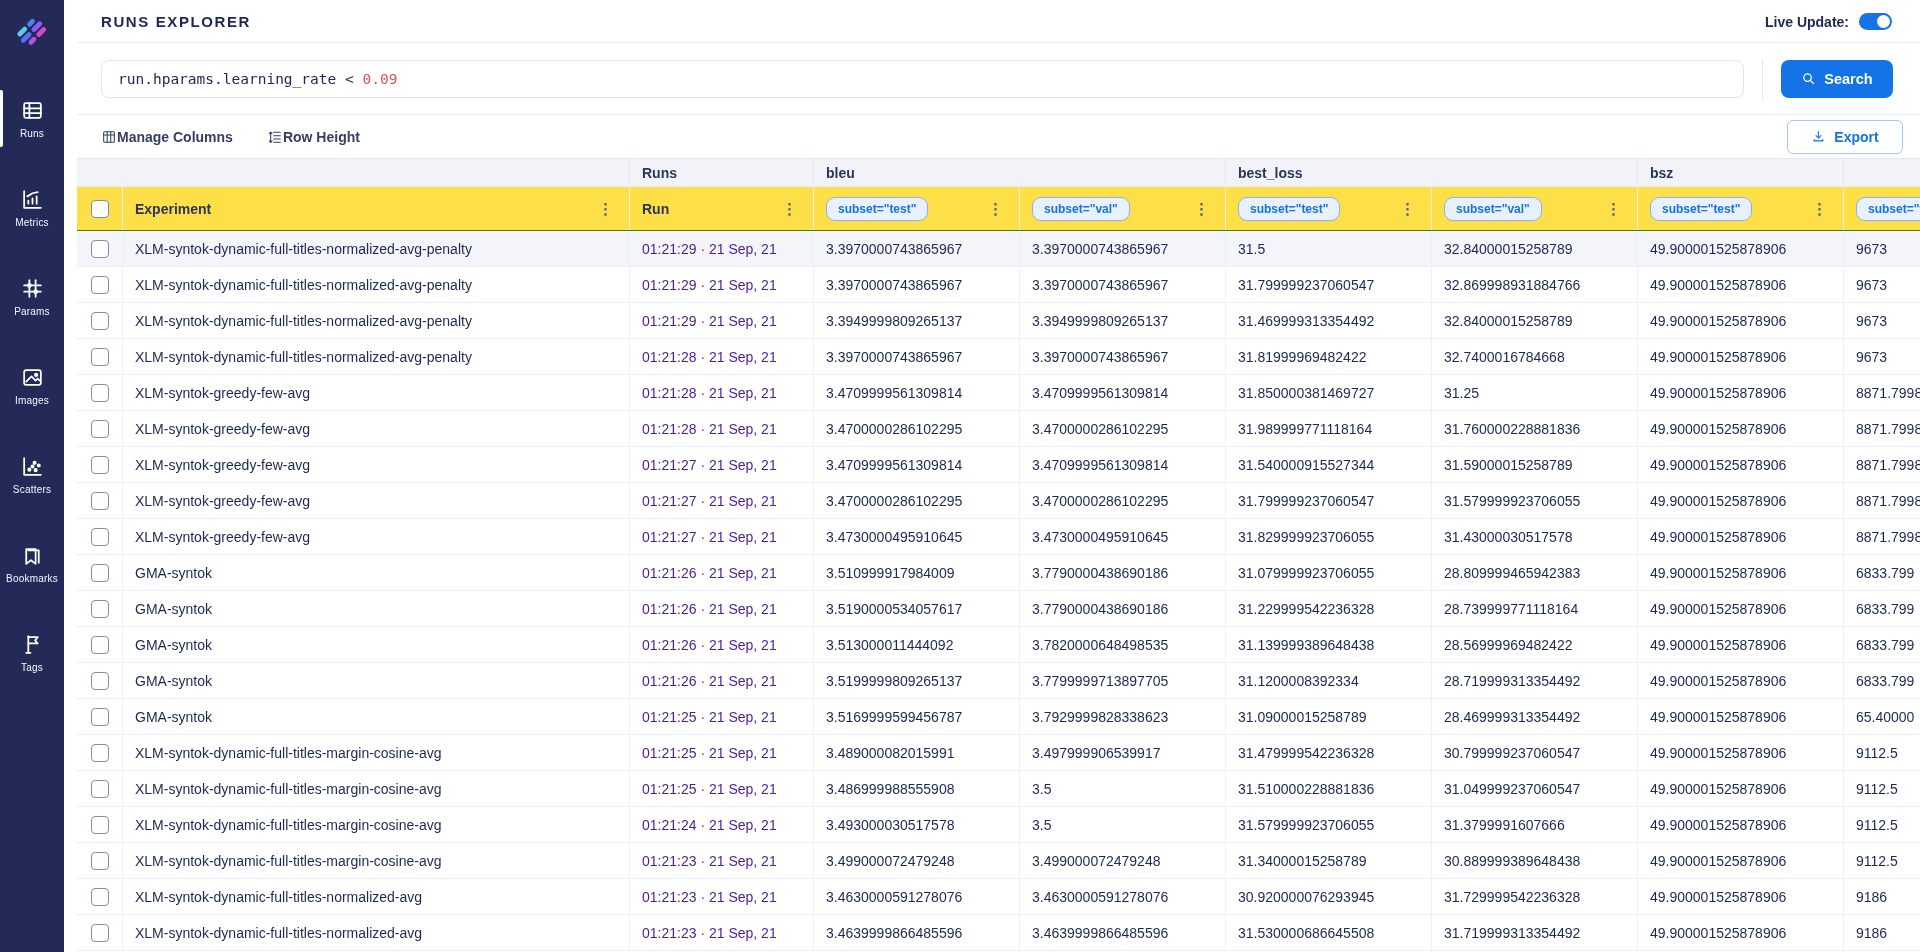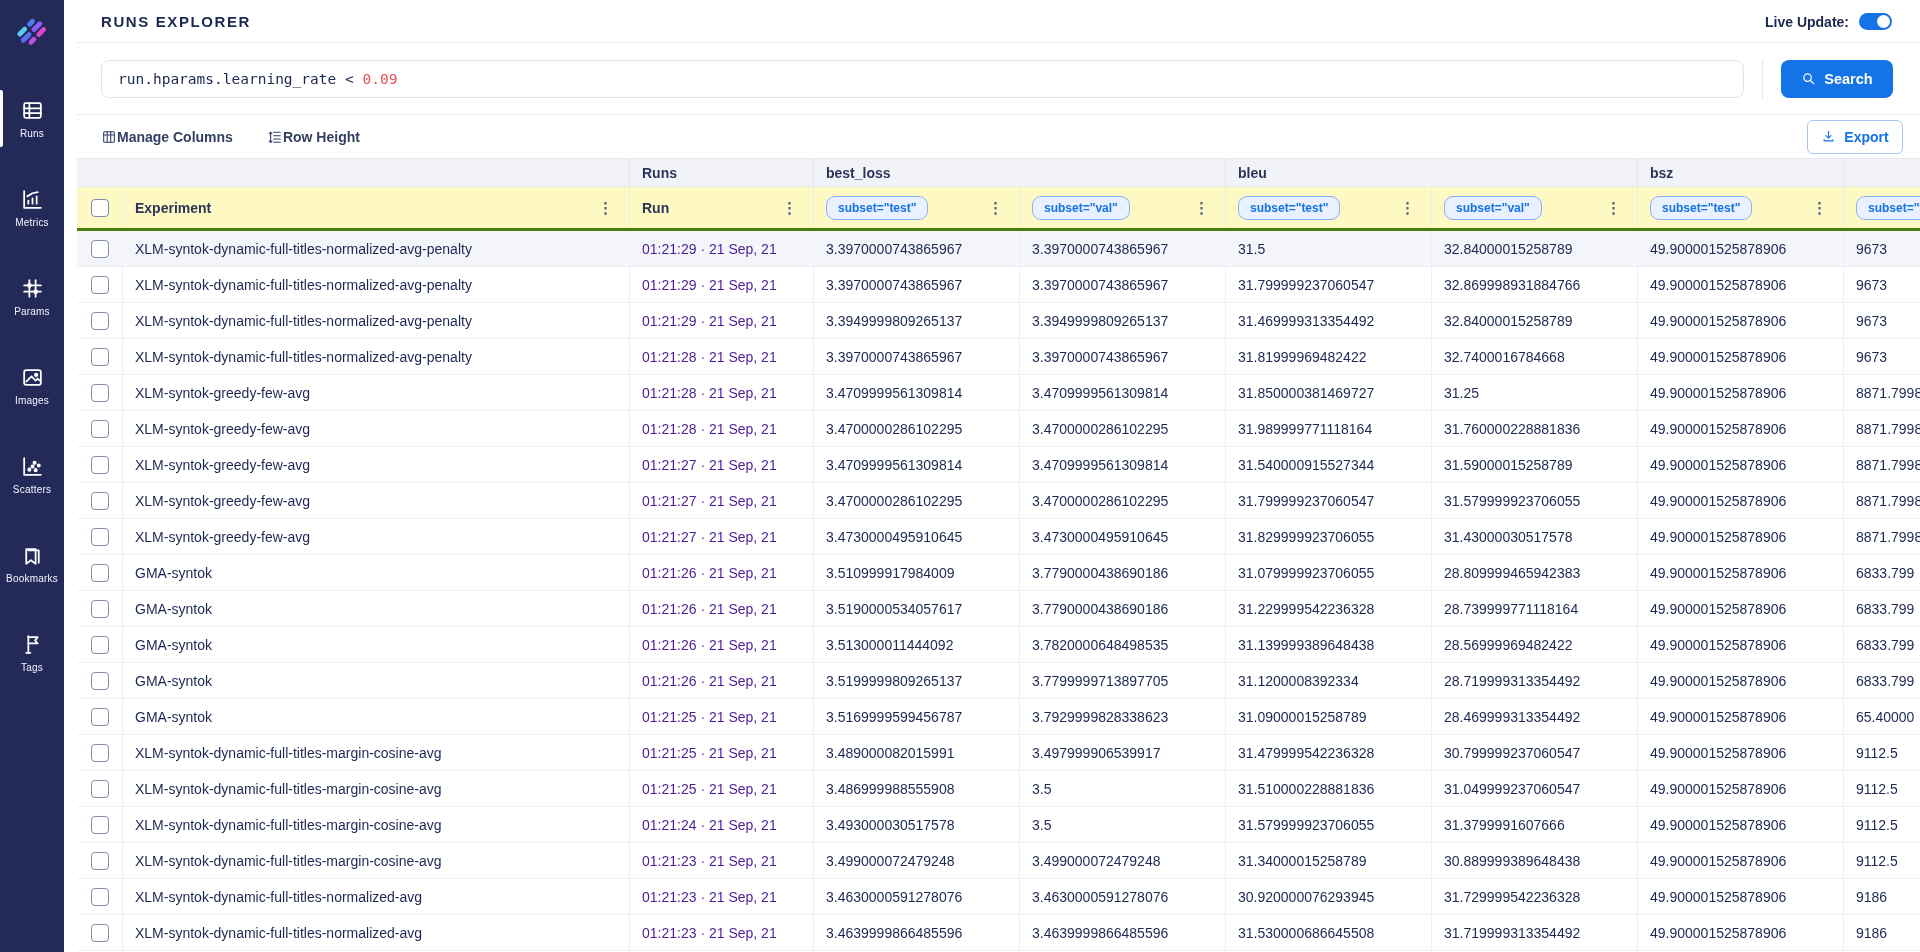--- a/index.html
+++ b/index.html
@@ -39,37 +39,37 @@
   .vsep { width:1px; height:40px; background:#e4e8f1; margin:0 18px; }
   .btn-search { width:112px; height:38px; background:#1473e6; color:#fff; border:none; border-radius:8px;
     font-size:14.5px; font-weight:bold; display:flex; align-items:center; justify-content:center; gap:8px;
     cursor:pointer; font-family:"Liberation Sans", sans-serif; }
   .btn-search svg { width:15px; height:15px; stroke:#fff; fill:none; stroke-width:2; stroke-linecap:round; }
 
   .toolbar { height:43px; display:flex; align-items:center; padding:0 17px 0 24px; }
   .tool-item { display:flex; align-items:center; font-size:14px; font-weight:bold;
     color:#333e63; margin-right:34px; cursor:pointer; }
   .tool-item svg { width:16px; height:16px; stroke:#333e63; fill:none; stroke-width:1.6; stroke-linecap:round; }
-  .btn-export { margin-left:auto; height:34px; width:96px; background:#fff; border:1px solid #a9c6f2;
+  .btn-export { margin-left:auto; height:34px; width:116px; background:#fff; border:1px solid #a9c6f2;
     border-radius:6px; color:#1473e6; font-size:14px; font-weight:bold; display:flex; align-items:center;
     justify-content:center; gap:8px; cursor:pointer; font-family:"Liberation Sans", sans-serif; }
   .btn-export svg { width:15px; height:15px; stroke:#1473e6; fill:none; stroke-width:1.8; stroke-linecap:round; }
 
   
   .table { flex:1; display:flex; flex-direction:column; min-height:0; border-top:1px solid #e4e8f0; }
   .grid { display:grid; grid-template-columns:46px 507px 184px 206px 206px 206px 206px 206px 1fr; }
 
   .group-row { height:28px; background:#f1f3f9; border-bottom:1px solid #e6eaf2; }
   .group-cell { display:flex; align-items:center; padding-left:12px; font-size:14px; font-weight:bold;
     color:#2b3558; border-right:1px solid #e3e7f0; overflow:hidden; white-space:nowrap; }
   .group-cell.first { grid-column:span 2; }
   .group-cell.span2 { grid-column:span 2; }
   .group-cell:last-child { border-right:none; }
 
-  .header-row { height:44px; background:#fef9c3; border-bottom:3px solid #4d7c0f; }
+  .header-row { height:44px; background:#fde047; border-bottom:1px solid #4d7c0f; }
   .th { display:flex; align-items:center; padding:0 10px 0 12px; border-right:1px solid #e9ecf3;
     font-size:14px; font-weight:bold; color:#2b3558; overflow:hidden; white-space:nowrap; }
   .th:last-child { border-right:none; }
   .kebab { margin-left:auto; color:#525d85; font-size:15px; font-weight:bold; cursor:pointer;
     padding:0 6px; letter-spacing:0; line-height:1; }
   .badge { display:inline-flex; align-items:center; background:#e9f0fe; border:1px solid #8cb0f6;
     color:#1473e6; font-size:12px; border-radius:9px; padding:4px 11px; white-space:nowrap; cursor:pointer; }
 
   .tbody { flex:1; overflow:hidden; }
   .tr { height:36px; background:#fff; }
@@ -226,22 +226,22 @@
         </svg>
         <span>Export</span>
       </button>
     </div>
 
     <div class="table">
 
       <div class="grid group-row">
         <div class="group-cell first"></div>
         <div class="group-cell">Runs</div>
+        <div class="group-cell span2">bleu</div>
         <div class="group-cell span2">best_loss</div>
-        <div class="group-cell span2">bleu</div>
         <div class="group-cell">bsz</div>
         <div class="group-cell"></div>
       </div>
 
       <div class="grid header-row">
         <div class="cbcell">
           <div class="cb"></div>
         </div>
         <div class="th">
           <span>Experiment</span>

